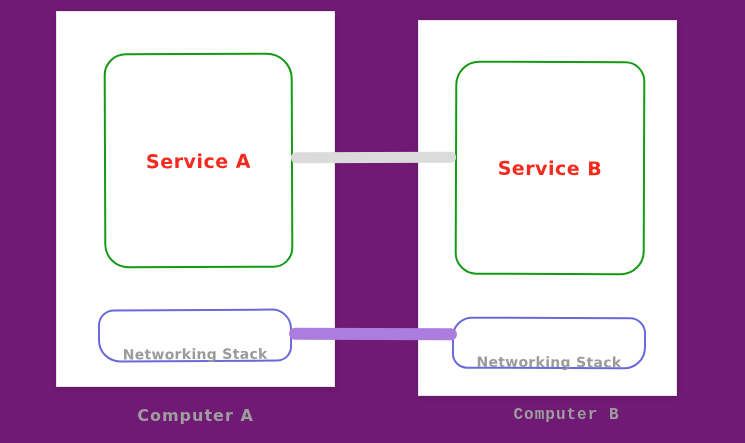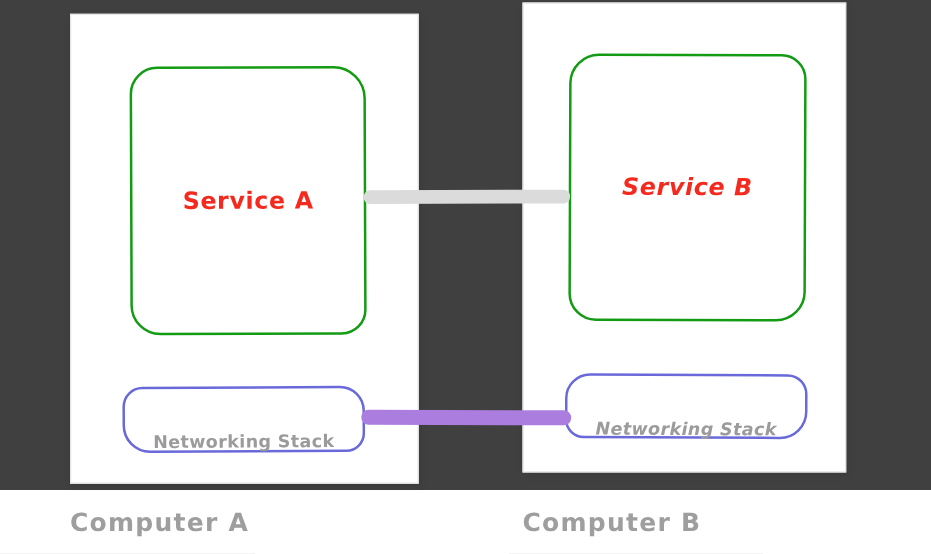--- a/index.html
+++ b/index.html
@@ -14,32 +14,32 @@
   }
   * { margin: 0; padding: 0; box-sizing: border-box; }
   html, body {
     width: 745px; height: 443px;
     background: #ffffff;
     font-family: "DejaVu Sans", "Liberation Sans", sans-serif;
     overflow: hidden;
   }
   .canvas {
     position: relative;
-    width: 745px; height: 392px;
-    background: #404040;
+    width: 745px; height: 443px;
+    background: #701a75;
   }
   .computer-box {
     position: absolute;
     background: #ffffff;
     border: 1px solid var(--computer-border);
     box-shadow: 1px 2px 6px rgba(0,0,0,0.12);
     z-index: 1;
   }
   .computer-a { left: 56px; top: 11px; width: 279px; height: 376px; }
-  .computer-b { left: 418px; top: 2px; width: 259px; height: 376px; font-style: italic; }
+  .computer-b { left: 418px; top: 20px; width: 259px; height: 376px; }
   .service-box {
     position: absolute;
     background: #ffffff;
     border: 2.5px solid var(--service-border);
     display: flex; align-items: center; justify-content: center;
     z-index: 2;
   }
   .service-a {
     left: 47px; top: 41px; width: 189px; height: 215px;
     border-radius: 22px 26px 20px 24px;
@@ -91,29 +91,29 @@
     transform: rotate(-0.2deg);
   }
   .network-link {
     left: 289px; top: 328px; width: 168px; height: 12px;
     background: var(--network-link);
     border-radius: 6px;
     transform: rotate(0.2deg);
   }
   .computer-label {
     position: absolute;
-    text-align: left;
+    text-align: center;
     color: var(--computer-label);
     font-weight: bold;
-    font-size: 20px;
+    font-size: 16px;
     letter-spacing: 1px;
     z-index: 1;
   }
   .label-a { left: 56px; top: 406px; width: 279px; }
-  .label-b { left: 418px; top: 406px; width: 259px; }
+  .label-b { left: 437px; top: 406px; width: 259px; font-family: Liberation Mono, monospace; }
 </style>
 </head>
 <body>
 
 <div class="canvas">
 
   <div class="computer-box computer-a">
     <div class="service-box service-a">
       <span class="service-label">Service A</span>
     </div>

